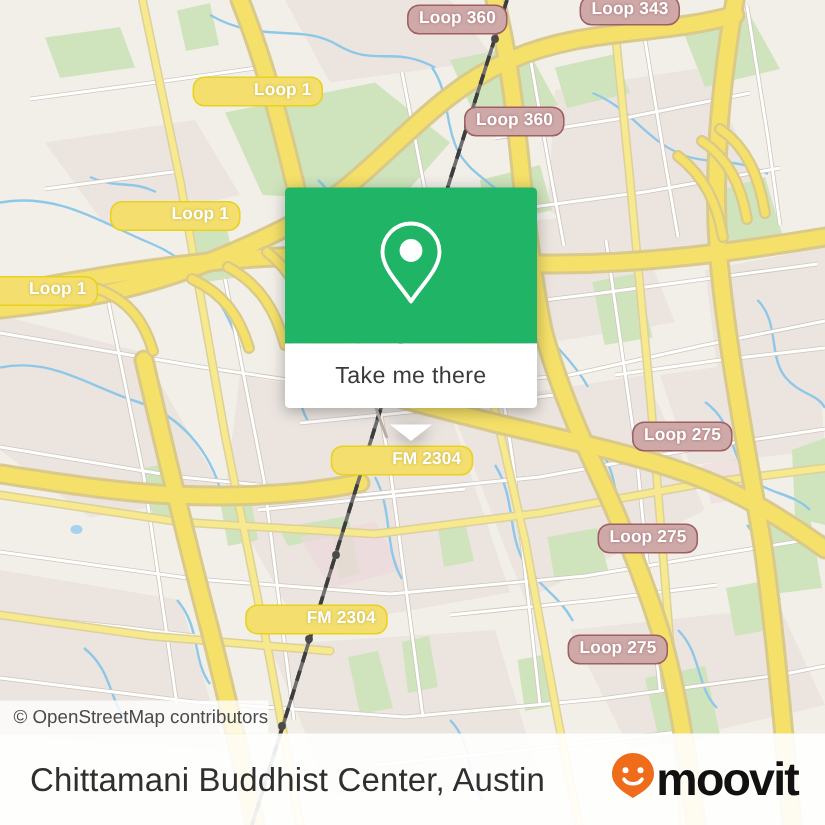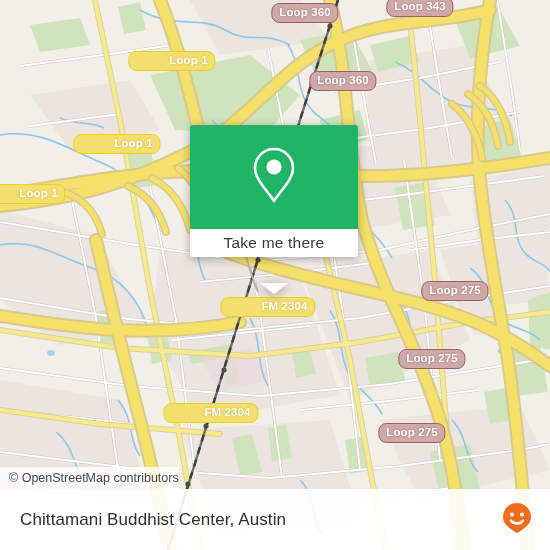--- a/index.html
+++ b/index.html
@@ -43,21 +43,21 @@
   
   #popup{
     position:absolute;left:190px;top:125px;width:168px;
     filter:drop-shadow(0 2px 5px rgba(0,0,0,.30));
   }
   #popup-green{
     height:104px;border-radius:3px 3px 0 0;
     display:flex;align-items:center;justify-content:center;
   }
   #popup-white{
-    height:28px;background:#ffffff;border-radius:0 0 3px 3px;
+    height:43px;background:#ffffff;border-radius:0 0 3px 3px;
     display:flex;align-items:center;justify-content:center;
   }
   #popup-label{
     font-size:15.5px;color:#3a3a3a;letter-spacing:.2px;
   }
   #popup-tail{
     position:absolute;left:50%;top:158px;
     transform:translateX(-50%);
     width:0;height:0;
     border-left:14px solid transparent;
@@ -75,21 +75,21 @@
     white-space:nowrap;
   }
 
   
   #bottombar{
     position:absolute;left:0;top:489px;width:550px;height:61px;
     background:rgba(255,255,255,.90);
     display:flex;align-items:center;justify-content:space-between;
     padding:0 18px 0 20px;box-sizing:border-box;
   }
-  #place-title{font-size:17px;color:#2f2f2f;letter-spacing:.1px;}
+  #place-title{font-size:22px;color:#2f2f2f;letter-spacing:.1px;}
   #moovit-logo{display:flex;align-items:center;gap:1px;}
   #moovit-word{
     font-size:31px;font-weight:bold;color:#111111;
     letter-spacing:-1.2px;line-height:31px;
   }
 </style>
 </head>
 <body>
 
 <div id="app">
@@ -356,16 +356,17 @@
     <span id="place-title">Chittamani Buddhist Center, Austin</span>
     <span id="moovit-logo">
       <span>
         <svg width="30" height="32" viewBox="0 0 30 32" xmlns="http://www.w3.org/2000/svg">
           <path d="M15 1 C7.2 1 1 7.2 1 15 C1 23 9.5 27.5 15 31 C20.5 27.5 29 23 29 15 C29 7.2 22.8 1 15 1 Z" fill="#ef6c1a"></path>
           <circle cx="10" cy="12.5" r="2" fill="#ffffff"></circle>
           <circle cx="20" cy="12.5" r="2" fill="#ffffff"></circle>
           <path d="M9 18.5 C11.5 22.5 18.5 22.5 21 18.5" stroke="#ffffff" stroke-width="2.4" fill="none" stroke-linecap="round"></path>
         </svg>
       </span>
+      <span id="moovit-word">moovit</span>
     </span>
   </div>
 
 </div>
 
 </body></html>

